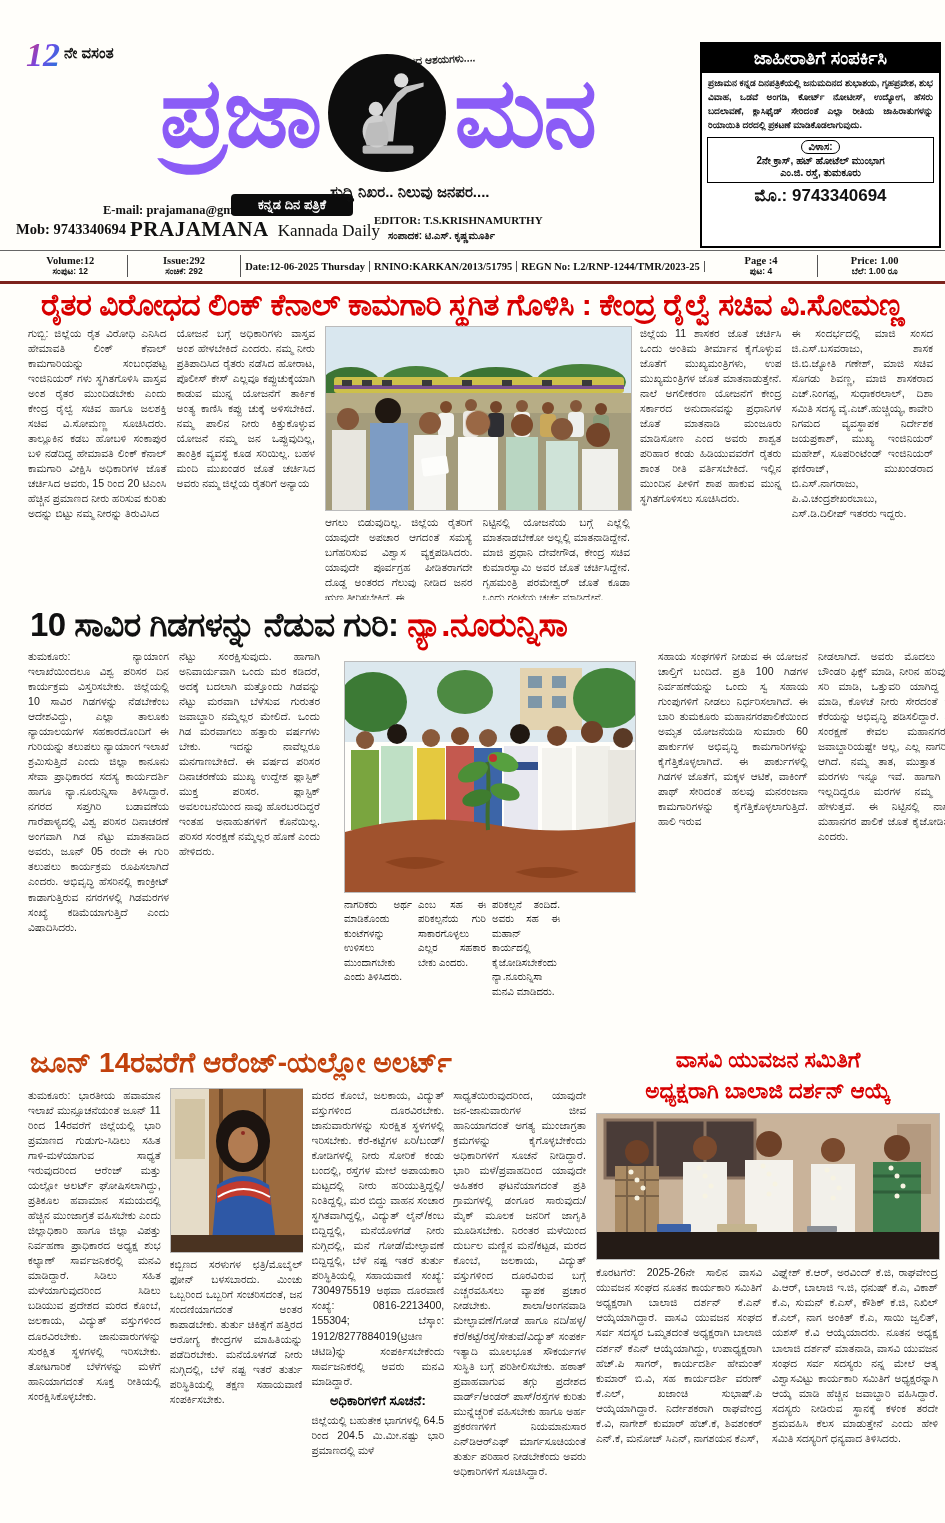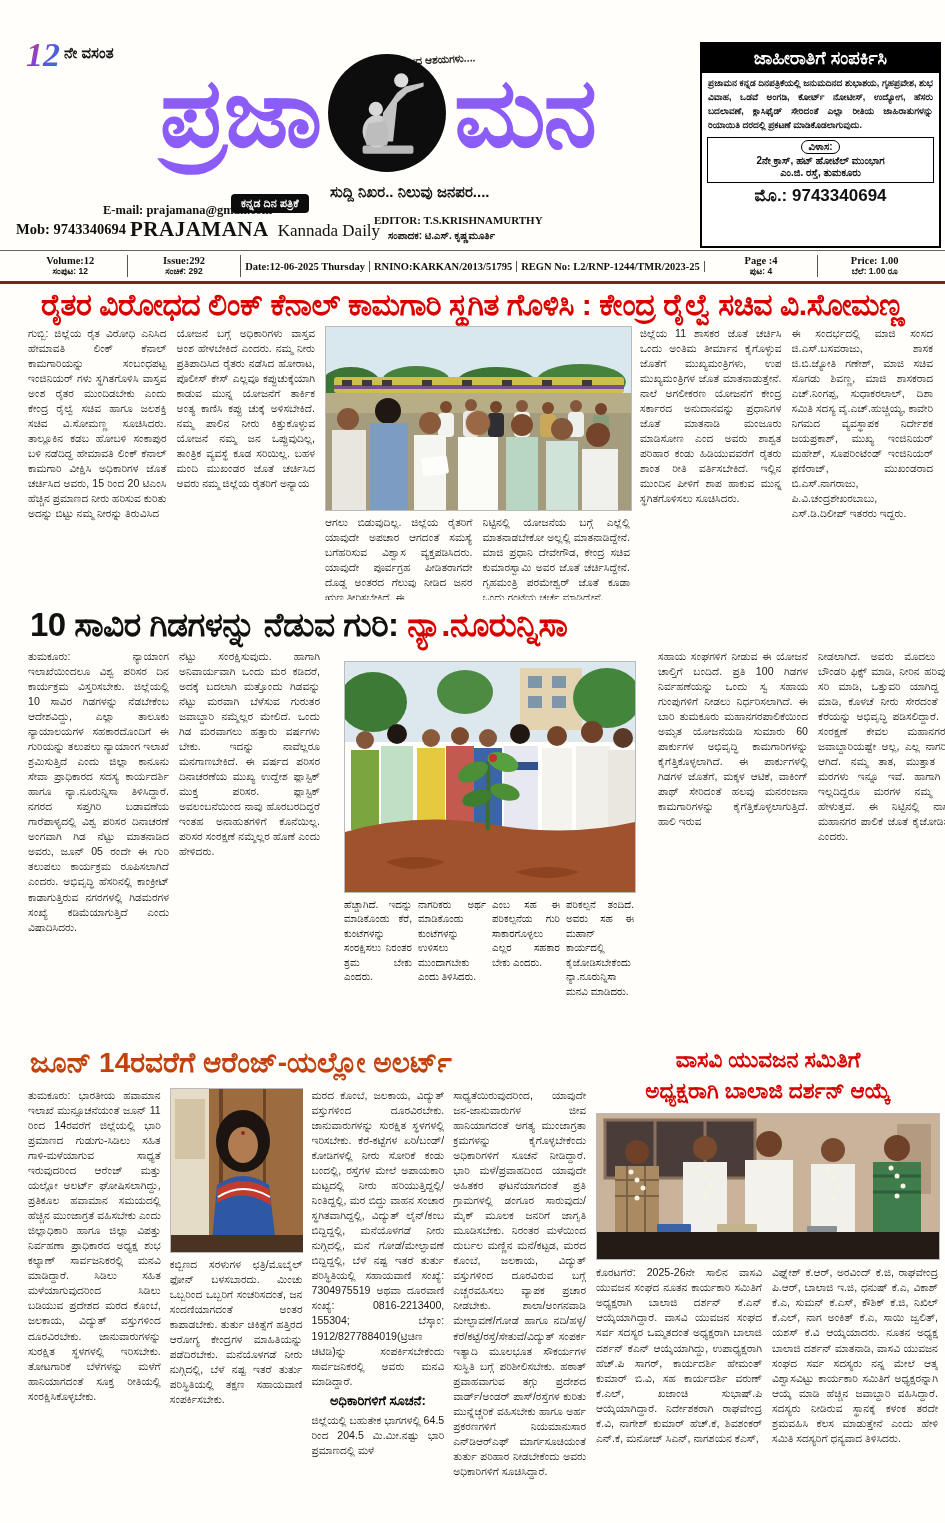--- a/index.html
+++ b/index.html
@@ -12,21 +12,21 @@
      background:linear-gradient(120deg,#d6336c,#7048e8,#1c7ed6);
      -webkit-background-clip:text;background-clip:text;color:transparent;line-height:1;}
   .badge-kn{font-size:15px;font-weight:bold;margin:6px 0 0 4px;}
   .mh-title{position:absolute;left:55px;top:52px;width:645px;display:flex;align-items:center;justify-content:center;}
   .mh-word{font-size:96px;font-weight:900;line-height:1;letter-spacing:-2px;color:#8b5cf6;}
   .mh-circle{width:122px;height:122px;border-radius:50%;overflow:hidden;margin:0 6px;flex:0 0 auto;}
   .mh-slogan-top{position:absolute;left:338px;top:54px;width:170px;text-align:center;
      font-size:10.5px;font-weight:bold;color:#222;transform:rotate(-3deg);}
   .mh-email{position:absolute;left:103px;top:203px;font:bold 12.5px "Liberation Serif",serif;}
   .mh-tagline{position:absolute;left:231px;top:194px;background:#0c0c0c;color:#fff;
-     font-size:11px;font-weight:bold;padding:3px 10px;border-radius:4px;}
+     font-size:13px;font-weight:bold;padding:3px 27px;border-radius:4px;}
   .mh-slogan2{position:absolute;left:330px;top:183px;font-size:15px;font-weight:900;}
   .mh-editor-en{position:absolute;left:374px;top:214px;font:bold 11px "Liberation Serif",serif;}
   .mh-editor-kn{position:absolute;left:388px;top:230px;font-size:10px;font-weight:bold;}
   .mh-mob{position:absolute;left:16px;top:221px;font:bold 14.5px "Liberation Serif",serif;}
   .mh-name{position:absolute;left:130px;top:217px;font-family:"Liberation Serif",serif;}
   .mh-name-main{font-size:21px;font-weight:900;letter-spacing:.5px;}
   .mh-name-sub{font-size:17px;margin-left:5px;}
   
   .adbox{position:absolute;left:700px;top:42px;width:237px;height:202px;border:2px solid #000;background:#fff;}
   .adbox-title{background:#000;color:#fff;text-align:center;font-size:18px;font-weight:900;padding:4px 0;}
@@ -277,21 +277,20 @@
           <path d="M170 210 q34 -10 64 0 q-30 12 -64 0" fill="#8d431f"></path>
           <path d="M143 168 C141 140 146 120 142 100" stroke="#3f6d2f" stroke-width="4" fill="none"></path>
           <ellipse cx="128" cy="110" rx="16" ry="9" fill="#4c8f37" transform="rotate(-25 128 110)"></ellipse>
           <ellipse cx="158" cy="100" rx="16" ry="9" fill="#57a03f" transform="rotate(20 158 100)"></ellipse>
           <ellipse cx="132" cy="136" rx="15" ry="8" fill="#3f7d2f" transform="rotate(-15 132 136)"></ellipse>
           <ellipse cx="160" cy="130" rx="15" ry="8" fill="#4c8f37" transform="rotate(15 160 130)"></ellipse>
           <circle cx="148" cy="96" r="4" fill="#c03030"></circle>
         </svg>
       </div>
       <div class="a2-mini">
-        <div class="col">ಹೆಚ್ಚಾಗಿದೆ. ಇದನ್ನು ಮಾಡಿಕೊಂಡು ಕೆರೆ, ಕುಂಟೆಗಳನ್ನು ಸಂರಕ್ಷಿಸಲು ನಿರಂತರ ಶ್ರಮ ಬೇಕು ಎಂದರು.</div>
         <div class="col">ನಾಗರಿಕರು ಅರ್ಥ ಮಾಡಿಕೊಂಡು ಕುಂಟೆಗಳನ್ನು ಉಳಿಸಲು ಮುಂದಾಗಬೇಕು ಎಂದು ತಿಳಿಸಿದರು.</div>
         <div class="col">ಎಂಬ ಸಹ ಈ ಪರಿಕಲ್ಪನೆಯ ಗುರಿ ಸಾಕಾರಗೊಳ್ಳಲು ಎಲ್ಲರ ಸಹಕಾರ ಬೇಕು ಎಂದರು.</div>
         <div class="col">ಪರಿಕಲ್ಪನೆ ತಂದಿದೆ. ಅವರು ಸಹ ಈ ಮಹಾನ್ ಕಾರ್ಯದಲ್ಲಿ ಕೈಜೋಡಿಸಬೇಕೆಂದು ನ್ಯಾ.ನೂರುನ್ನಿಸಾ ಮನವಿ ಮಾಡಿದರು.</div>
       </div>
     </div>
     <div class="a2-right">
       <div class="col">ಸಹಾಯ ಸಂಘಗಳಿಗೆ ನೀಡುವ ಈ ಯೋಜನೆ ಚಾಲ್ತಿಗೆ ಬಂದಿದೆ. ಪ್ರತಿ 100 ಗಿಡಗಳ ನಿರ್ವಹಣೆಯನ್ನು ಒಂದು ಸ್ವ ಸಹಾಯ ಗುಂಪುಗಳಿಗೆ ನೀಡಲು ನಿರ್ಧರಿಸಲಾಗಿದೆ. ಈ ಬಾರಿ ತುಮಕೂರು ಮಹಾನಗರಪಾಲಿಕೆಯಿಂದ ಅಮೃತ ಯೋಜನೆಯಡಿ ಸುಮಾರು 60 ಪಾರ್ಕುಗಳ ಅಭಿವೃದ್ಧಿ ಕಾಮಗಾರಿಗಳನ್ನು ಕೈಗೆತ್ತಿಕೊಳ್ಳಲಾಗಿದೆ. ಈ ಪಾರ್ಕುಗಳಲ್ಲಿ ಗಿಡಗಳ ಜೊತೆಗೆ, ಮಕ್ಕಳ ಆಟಿಕೆ, ವಾಕಿಂಗ್ ಪಾಥ್ ಸೇರಿದಂತೆ ಹಲವು ಮನರಂಜನಾ ಕಾಮಗಾರಿಗಳನ್ನು ಕೈಗೆತ್ತಿಕೊಳ್ಳಲಾಗುತ್ತಿದೆ. ಹಾಲಿ ಇರುವ</div>
       <div class="col">ನೀಡಲಾಗಿದೆ. ಅವರು ಮೊದಲು ಕೆರೆಯ ಬೌಂಡರಿ ಫಿಕ್ಸ್ ಮಾಡಿ, ನೀರಿನ ಹರಿವುಗಳನ್ನು ಸರಿ ಮಾಡಿ, ಒತ್ತುವರಿ ಯಾಗಿದ್ದ ತೆರವು ಮಾಡಿ, ಕೊಳಚೆ ನೀರು ಸೇರದಂತೆ ಮಾಡಿ, ಕೆರೆಯನ್ನು ಅಭಿವೃದ್ಧಿ ಪಡಿಸಲಿದ್ದಾರೆ. ಪರಿಸರ ಸಂರಕ್ಷಣೆ ಕೇವಲ ಮಹಾನಗರಪಾಲಿಕೆ ಜವಾಬ್ದಾರಿಯಷ್ಟೇ ಅಲ್ಲ, ಎಲ್ಲ ನಾಗರಿಕರದ್ದು ಆಗಿದೆ. ನಮ್ಮ ತಾತ, ಮುತ್ತಾತ ಹಾಕಿದ ಮರಗಳು ಇನ್ನೂ ಇವೆ. ಹಾಗಾಗಿ ನಾವು ಇಲ್ಲದಿದ್ದರೂ ಮರಗಳ ನಮ್ಮ ಹೆಸರು ಹೇಳುತ್ತವೆ. ಈ ನಿಟ್ಟಿನಲ್ಲಿ ನಾಗರಿಕರು ಮಹಾನಗರ ಪಾಲಿಕೆ ಜೊತೆ ಕೈಜೋಡಿಸಬೇಕು ಎಂದರು.</div>
     </div>
   </div>

